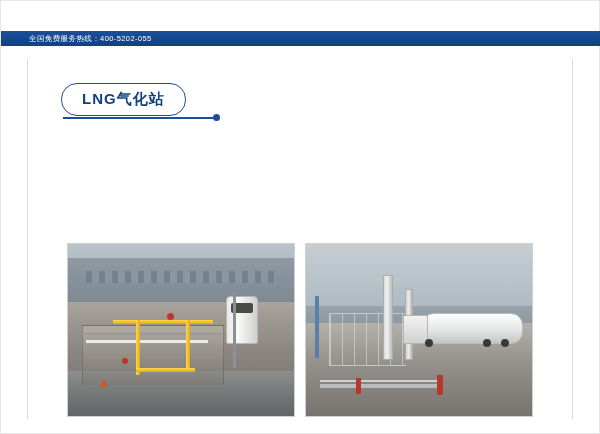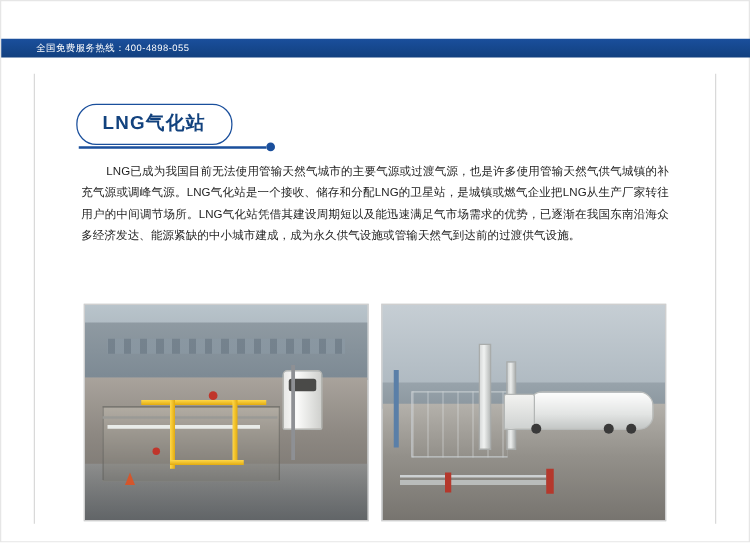--- a/index.html
+++ b/index.html
@@ -400,35 +400,34 @@
     background: #5a7fa8;
   }
 </style>
 </head>
 <body>
 
 <div class="page">
 
 
   <div class="hotline-bar">
-    <span class="hotline-text">全国免费服务热线：400-4898-055</span>
+    <span class="hotline-text">全国免费服务热线：400-5202-055</span>
   </div>
 
   <div class="rule-left"></div>
   <div class="rule-right"></div>
 
   <div class="title-wrap">
     <div class="title-pill">
       <span class="title-text">LNG气化站</span>
     </div>
   </div>
   <div class="title-underline"></div>
   <div class="title-dot"></div>
 
-  <div class="body-text">LNG已成为我国目前无法使用管输天然气城市的主要气源或过渡气源，也是许多使用管输天然气供气城镇的补充气源或调峰气源。LNG气化站是一个接收、储存和分配LNG的卫星站，是城镇或燃气企业把LNG从生产厂家转往用户的中间调节场所。LNG气化站凭借其建设周期短以及能迅速满足气市场需求的优势，已逐渐在我国东南沿海众多经济发达、能源紧缺的中小城市建成，成为永久供气设施或管输天然气到达前的过渡供气设施。</div>
 
   <div class="photos">
     <div class="photo">
       <div class="p1-sky"></div>
       <div class="p1-bldg"></div>
       <div class="p1-ground"></div>
       <div class="p1-wet"></div>
       <div class="p1-skid"></div>
       <div class="p1-rail"></div>
       <div class="p1-pipe-w"></div>

